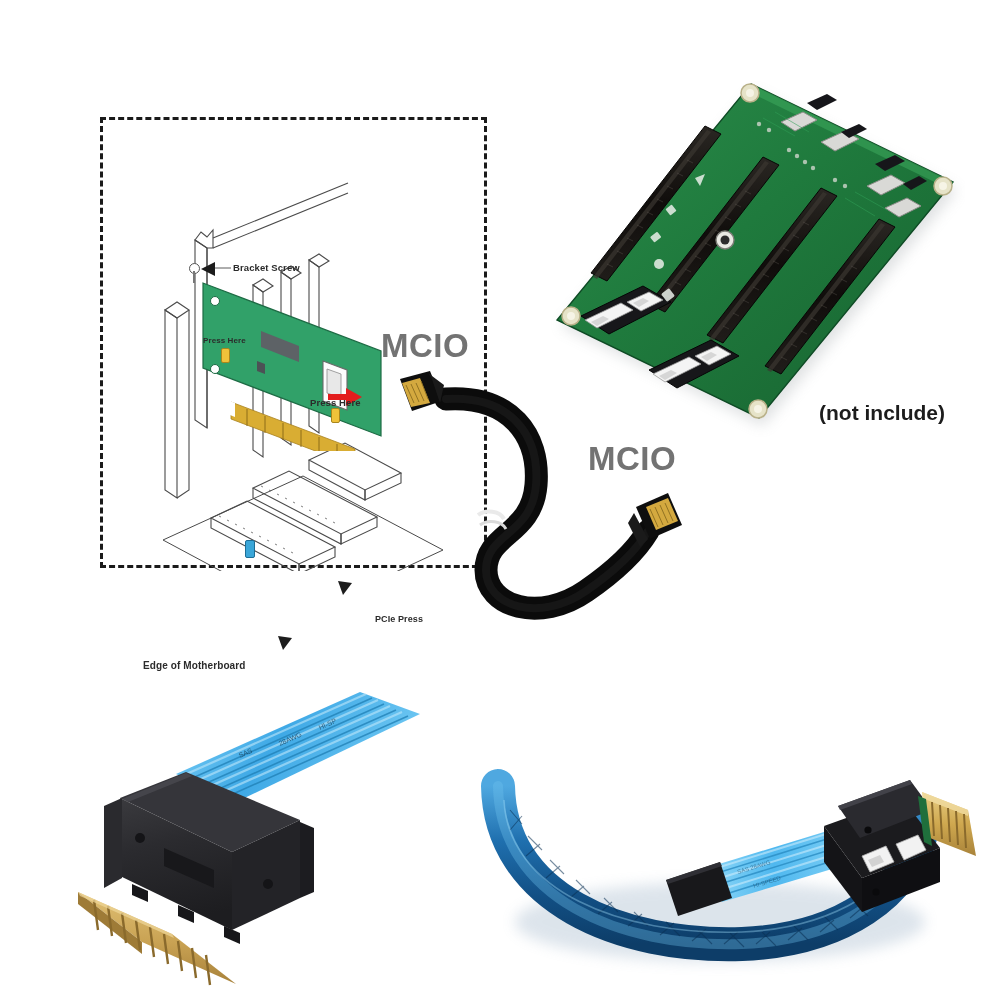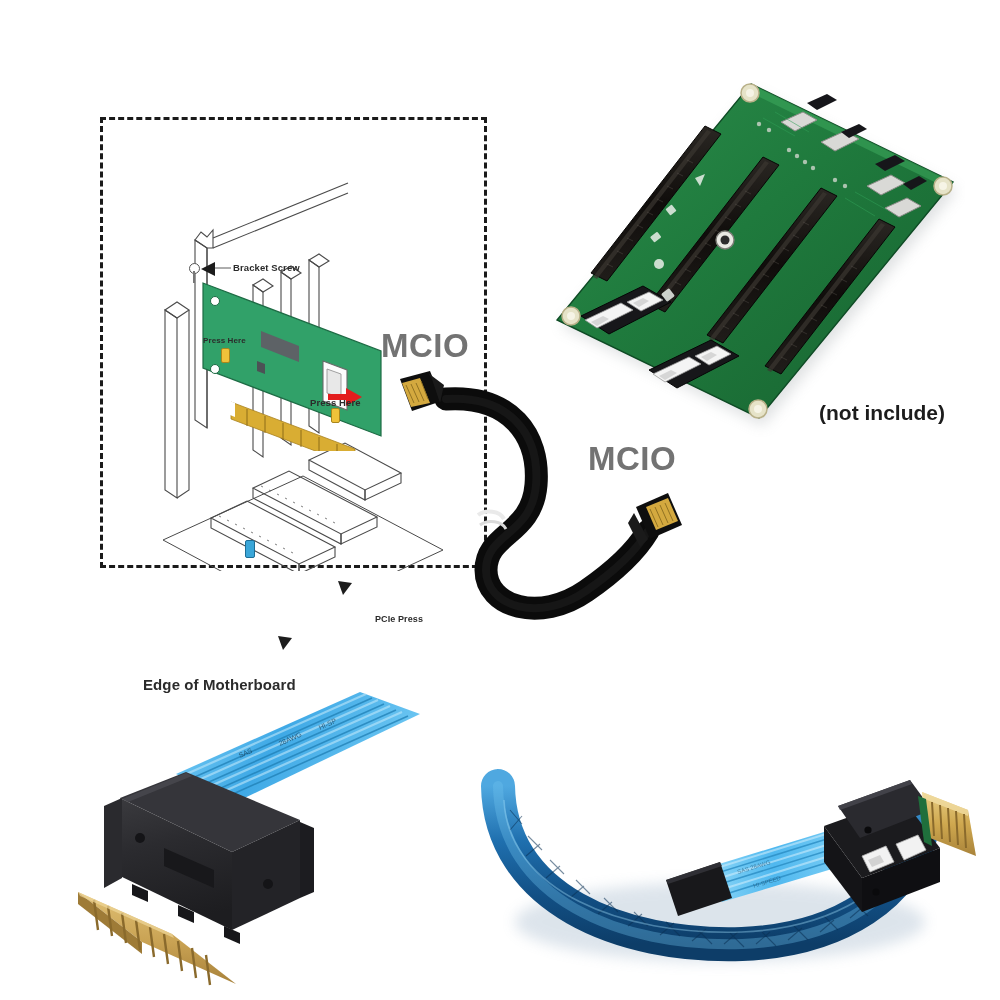--- a/index.html
+++ b/index.html
@@ -28,21 +28,21 @@
     color:#2b2b2b;
     font-weight:600;
     white-space:nowrap;
     filter:blur(.35px);
     letter-spacing:.1px;
   }
   .lbl-bracket{left:130px;top:142px;font-size:9.5px;}
   .lbl-press1{left:100px;top:216px;font-size:8px;}
   .lbl-press2{left:207px;top:277px;font-size:9.5px;}
   .lbl-pcie{left:272px;top:494px;font-size:9px;}
-  .lbl-edge{left:40px;top:556px;font-size:15px;}
+  .lbl-edge{left:40px;top:540px;font-size:10px;}
 
   
   .screw{position:absolute;left:86px;top:143px;width:9px;height:20px;}
   .screw .head{position:absolute;left:0;top:0;width:9px;height:9px;border:1px solid #555;border-radius:50%;background:#fff;}
   .screw .shaft{position:absolute;left:3.5px;top:8px;width:2px;height:12px;background:#777;}
 
   
   .iso{position:absolute;fill:none;stroke:#4a4a4a;stroke-width:1.1;}
 
   

